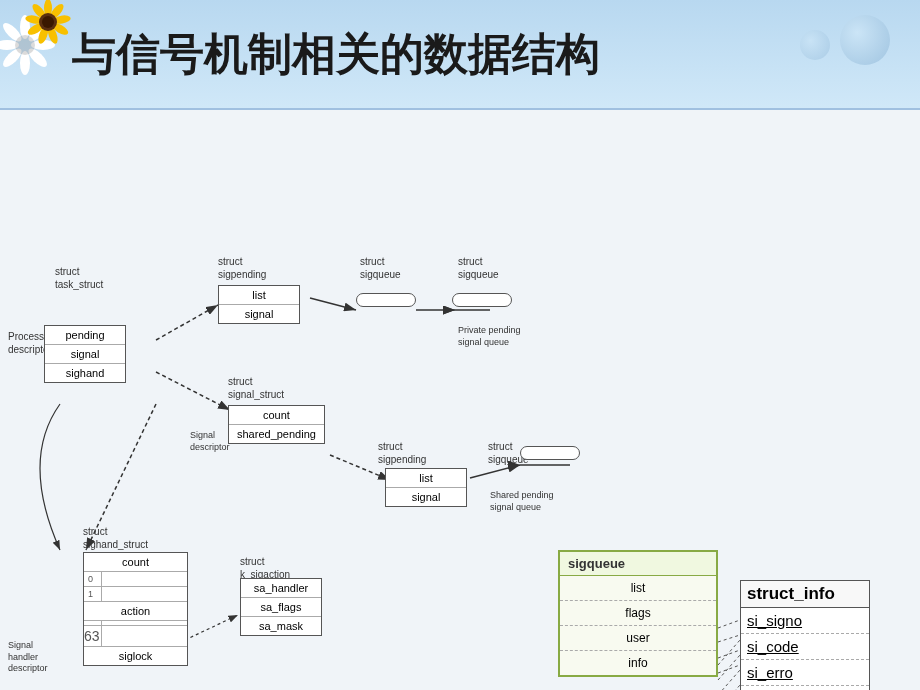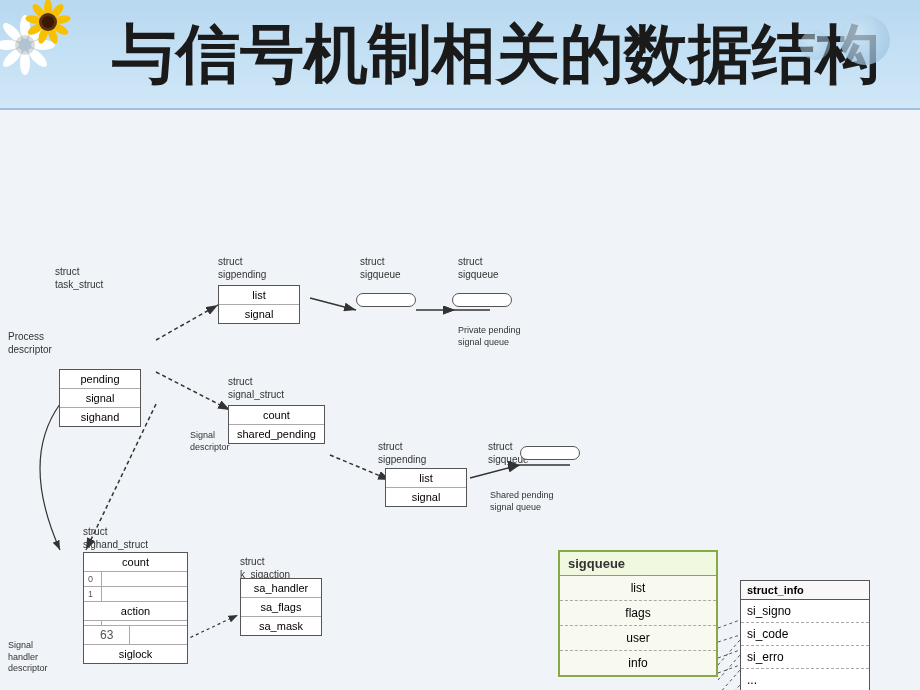--- a/index.html
+++ b/index.html
@@ -17,24 +17,24 @@
       width: 100%;
       height: 110px;
       background: linear-gradient(to bottom, #b8d8f0, #d0e8f8);
       position: relative;
       display: flex;
       align-items: center;
       padding-left: 20px;
       border-bottom: 2px solid #a0c0e0;
     }
     .header-title {
-      font-size: 64px;
+      font-size: 44px;
       font-weight: bold;
       color: #1a1a1a;
-      margin-left: 92px;
+      margin-left: 52px;
       font-family: 'SimHei', Arial, sans-serif;
     }
     .flower-decoration {
       position: absolute;
       left: 0;
       top: 0;
       width: 80px;
       height: 80px;
     }
     .flower-svg {
@@ -136,30 +136,31 @@
     
     .struct-info-panel {
       position: absolute;
       left: 740px;
       top: 470px;
       width: 130px;
       border: 1.5px solid #555;
       background: white;
     }
     .struct-info-panel .info-title {
-      font-size: 11px;
+      font-size: 17px;
       font-weight: bold;
       padding: 3px 6px;
       border-bottom: 1px solid #555;
       background: #f8f8f8;
     }
     .struct-info-panel .info-row {
       padding: 4px 6px;
       border-bottom: 1px dashed #aaa;
-      font-size: 12px;
+      font-size: 15px;
+      text-decoration: underline;
     }
     .struct-info-panel .info-row:last-child {
       border-bottom: none;
     }
 
     
     .arrow-overlay {
       position: absolute;
       top: 0;
       left: 0;
@@ -247,21 +248,21 @@
     <line x1="718" y1="570" x2="740" y2="545" stroke="#555" stroke-width="1" stroke-dasharray="3,3"></line>
     <line x1="718" y1="585" x2="740" y2="560" stroke="#555" stroke-width="1" stroke-dasharray="3,3"></line>
     <line x1="718" y1="600" x2="740" y2="575" stroke="#555" stroke-width="1" stroke-dasharray="3,3"></line>
   </svg>
 
   <div class="struct-label" style="left:8px; top:220px;">Process<br>descriptor</div>
 
   <div style="position:absolute; left:55px; top:155px;">
     <div style="font-size:10px; line-height:1.3; color:#333;">struct<br>task_struct</div>
   </div>
-  <div class="struct-box" style="left:59px; top:215px;margin-top:44px;">
+  <div class="struct-box" style="left:44px; top:215px;">
     <div class="box-row">pending</div>
     <div class="box-row">signal</div>
     <div class="box-row">sighand</div>
   </div>
 
   <div class="struct-label" style="left:218px; top:145px;">struct<br>sigpending</div>
 
   <div class="struct-box" style="left:218px; top:175px;">
     <div class="box-row">list</div>
     <div class="box-row">signal</div>
@@ -310,21 +311,21 @@
     <div style="display:flex; border-bottom:1px solid #aaa;">
       <span style="font-size:9px; padding:2px 4px; color:#555; border-right:1px solid #aaa; min-width:18px;">1</span>
       <span style="flex:1; padding:2px 4px; font-size:11px; text-align:center;"></span>
     </div>
     <div style="border-bottom:1px solid #aaa; padding:3px 8px; text-align:center; font-size:11px;">action</div>
     <div style="display:flex; border-bottom:1px solid #aaa;">
       <span style="font-size:9px; padding:2px 4px; color:#555; border-right:1px solid #aaa; min-width:18px;"></span>
       <span style="flex:1; padding:2px 4px; font-size:11px; text-align:center;"></span>
     </div>
     <div style="display:flex; border-bottom:1px solid #aaa;">
-      <span style="font-size:12px; padding:2px 16px; color:#555; border-right:1px solid #aaa; min-width:18px;">63</span>
+      <span style="font-size:14px; padding:2px 0; color:#555; border-right:1px solid #aaa; min-width:18px;">63</span>
       <span style="flex:1; padding:2px 4px; font-size:11px; text-align:center;"></span>
     </div>
     <div class="box-row">siglock</div>
   </div>
 
   <div class="struct-label" style="left:8px; top:530px; font-size:9px;">Signal<br>handler<br>descriptor</div>
 
   <div class="struct-label" style="left:240px; top:445px;">struct<br>k_sigaction</div>
 
   <div class="struct-box" style="left:240px; top:468px;">

